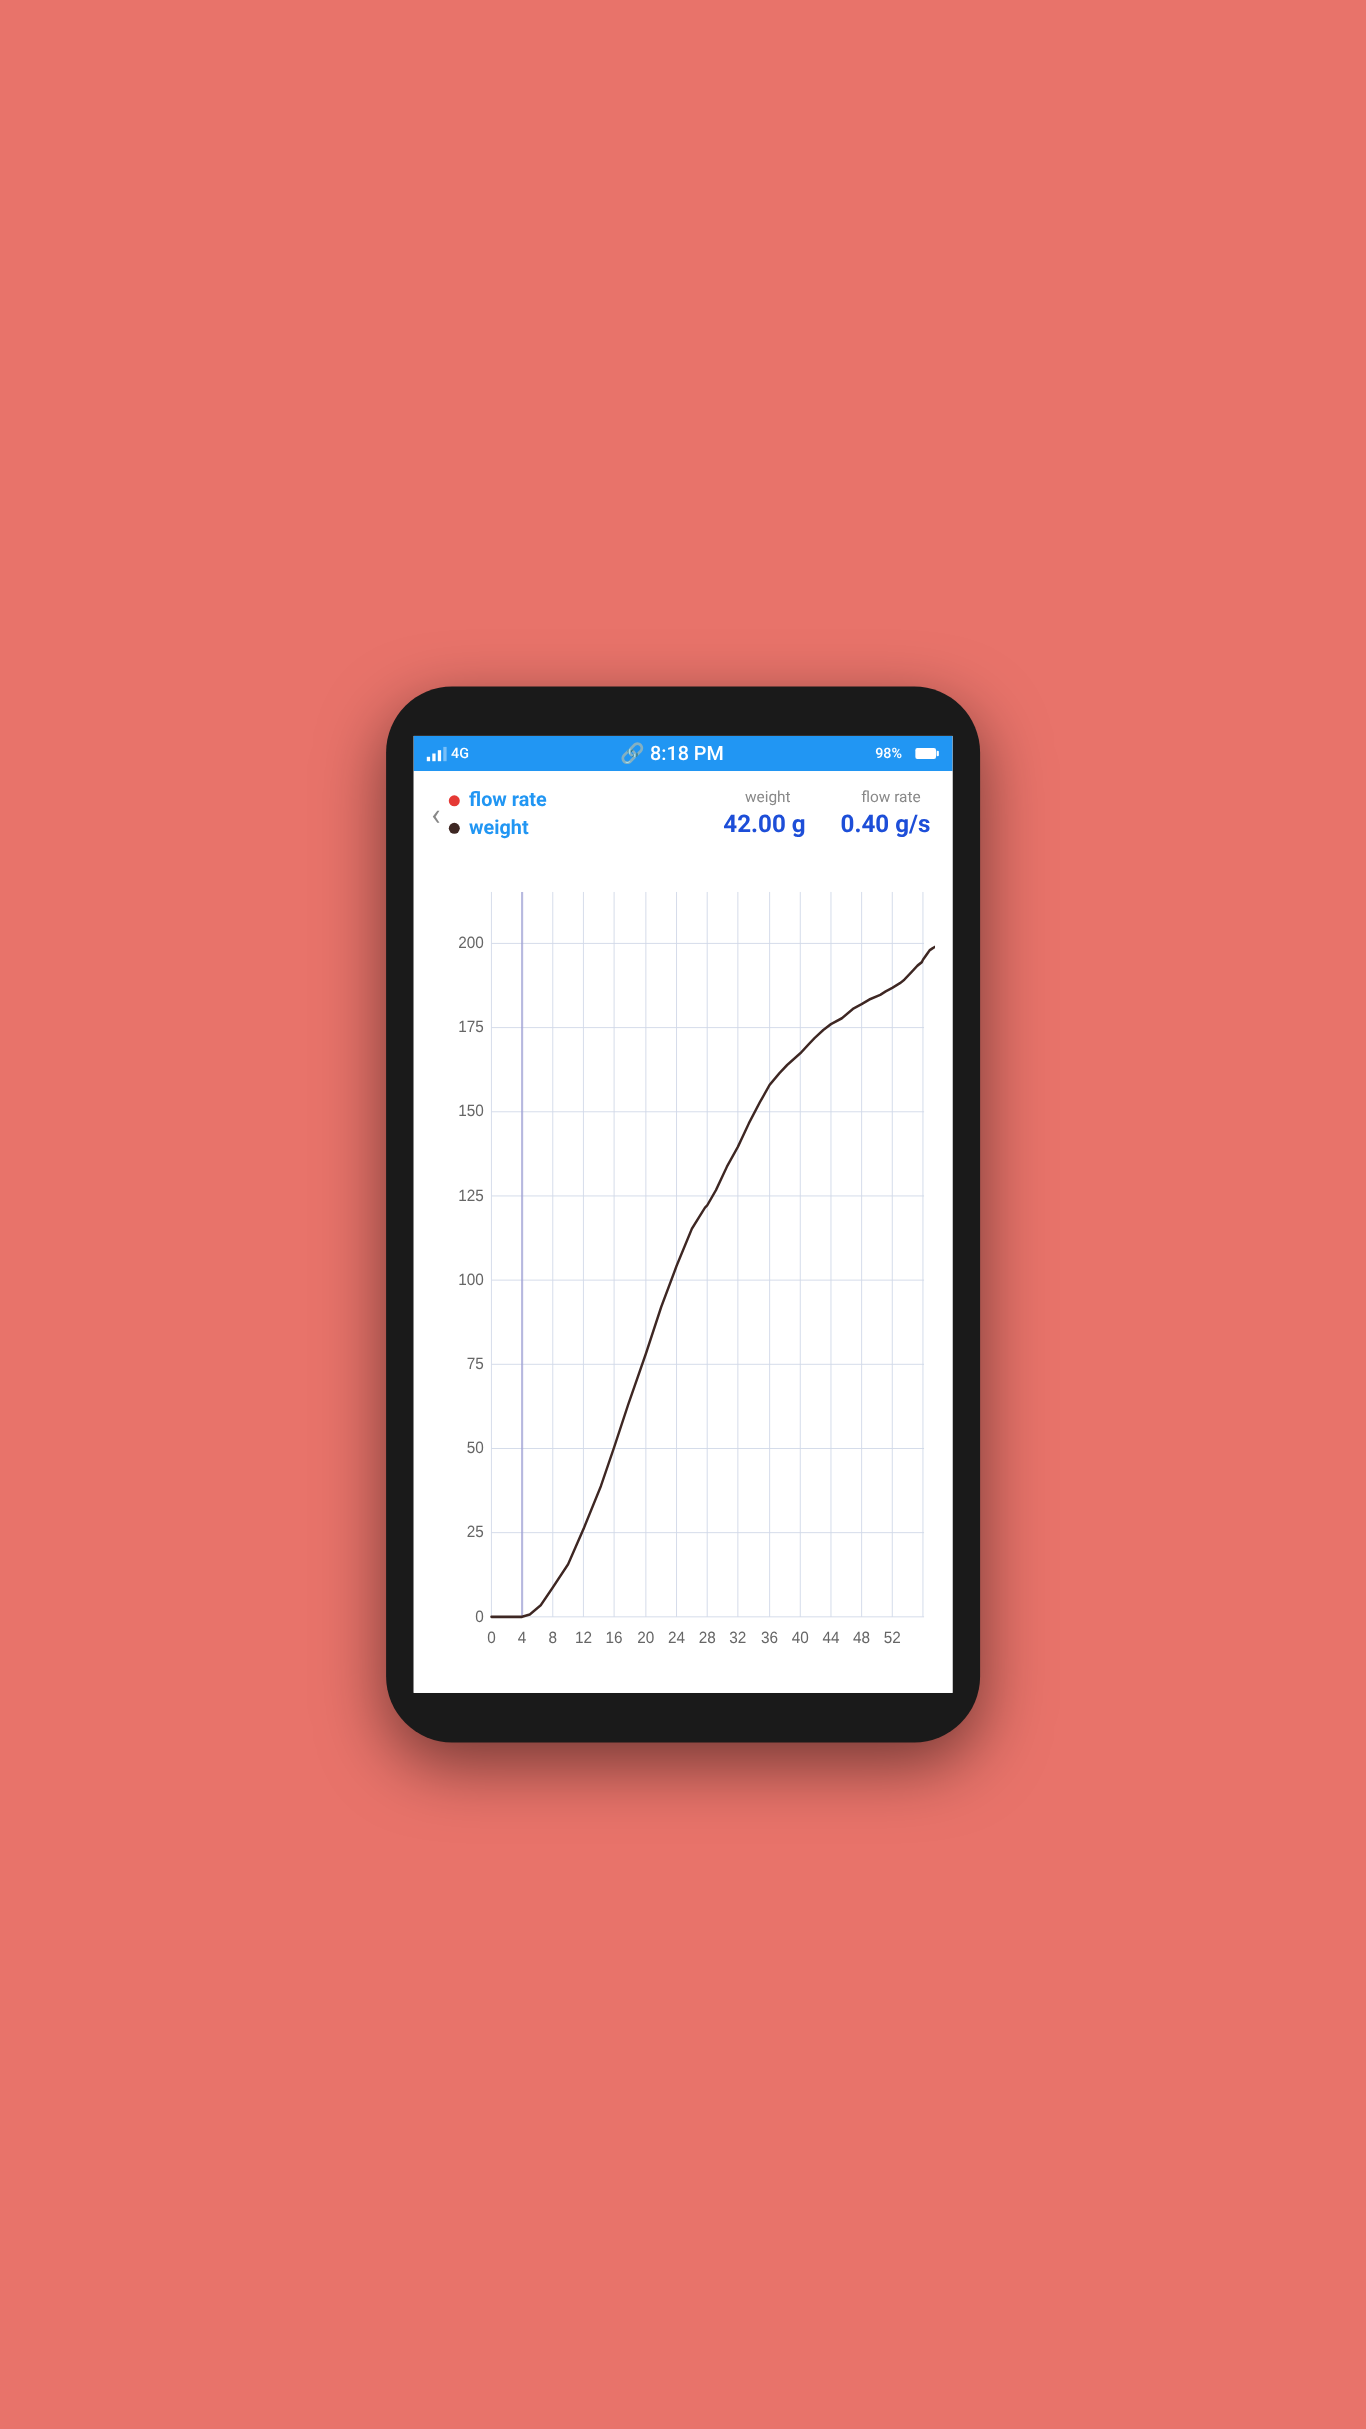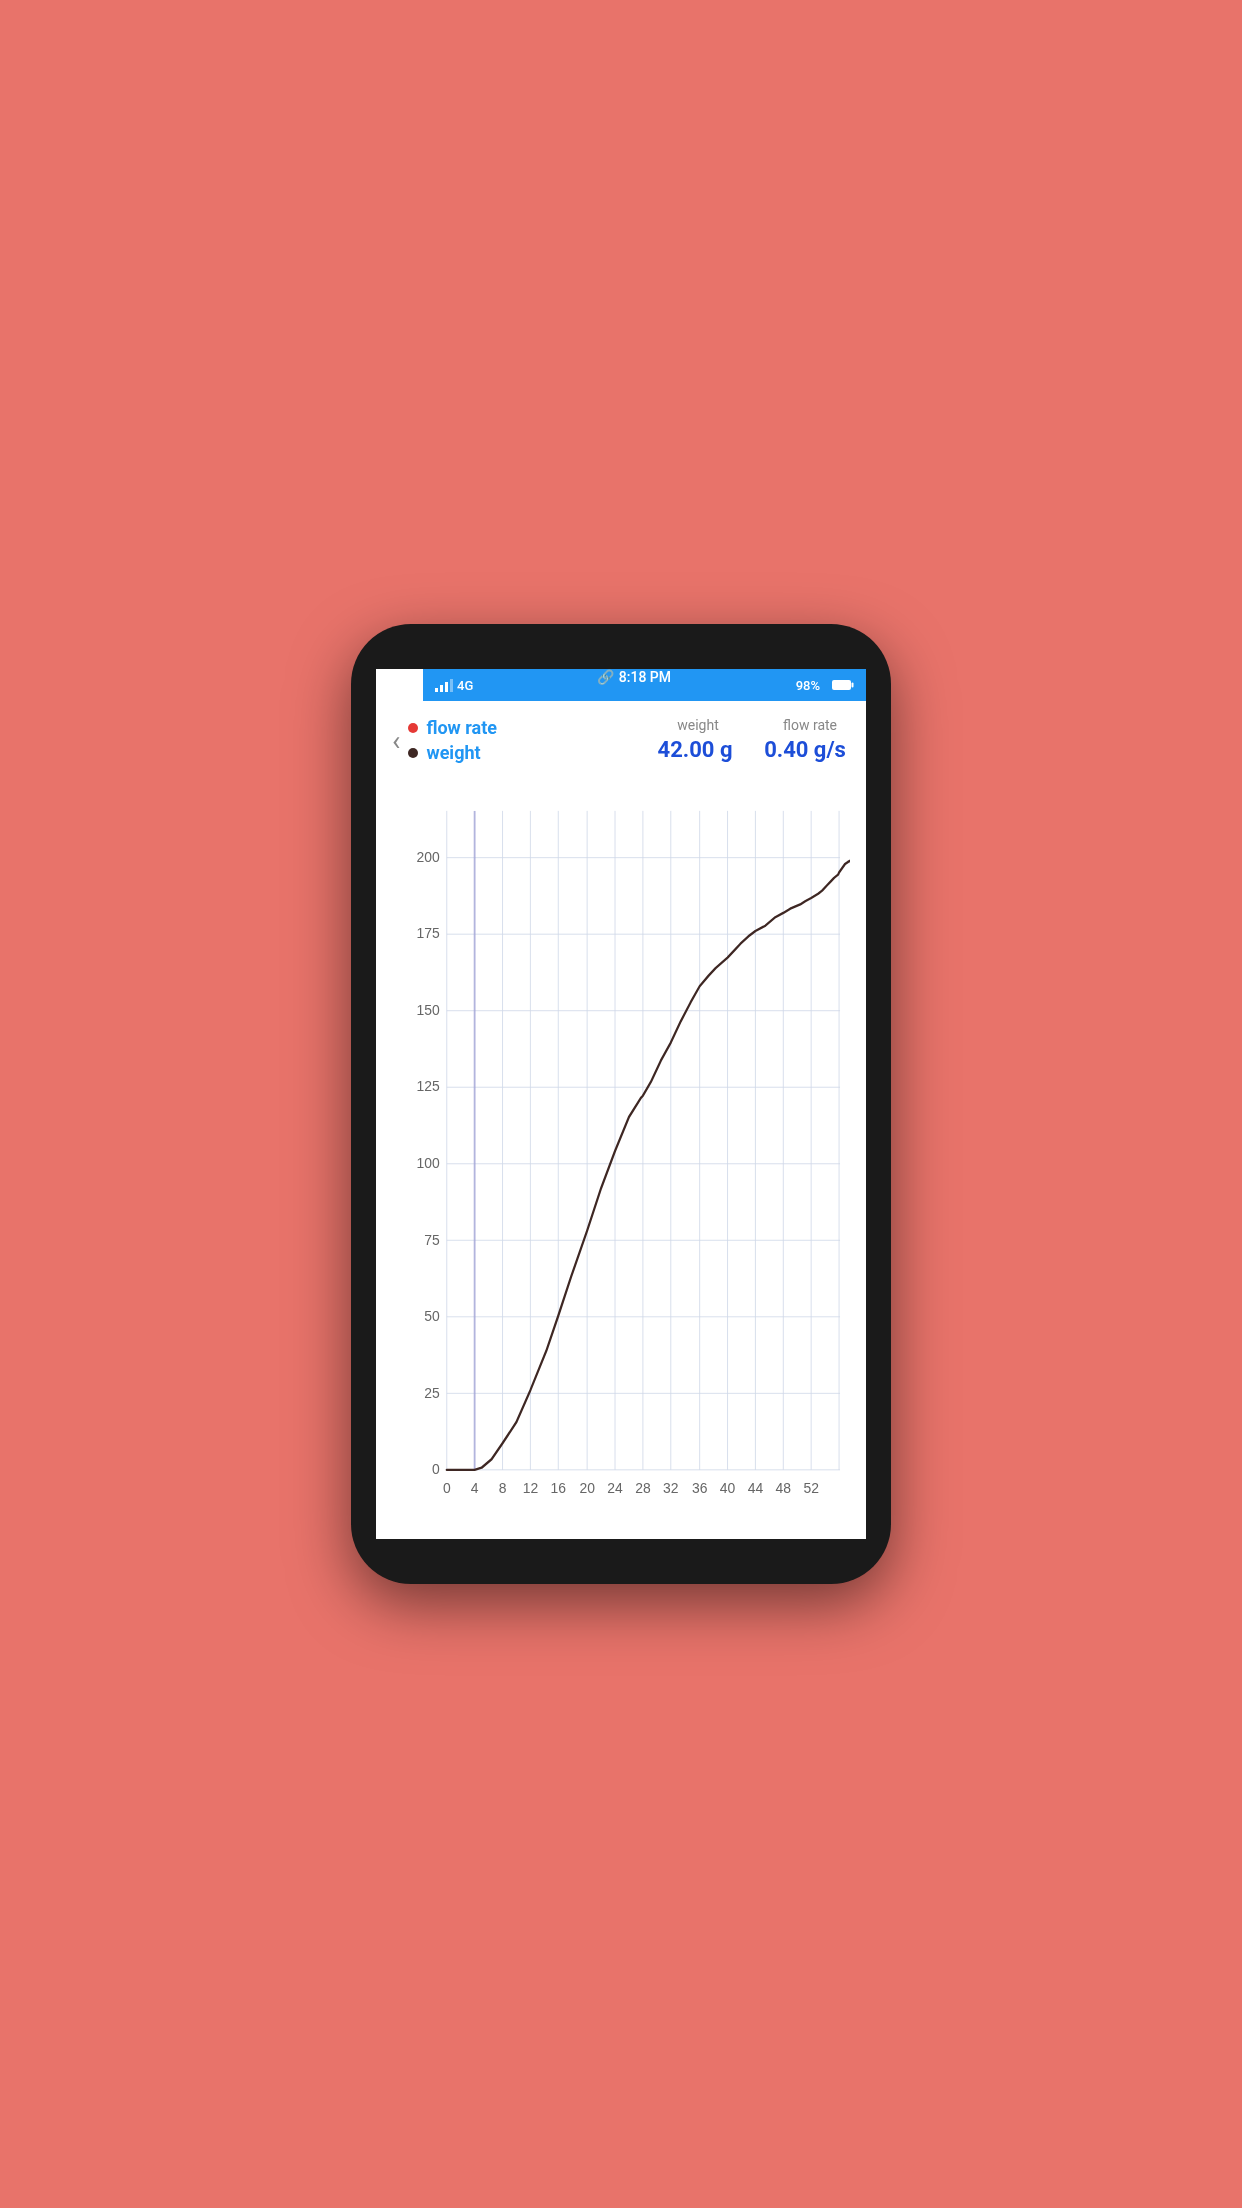--- a/index.html
+++ b/index.html
@@ -28,44 +28,44 @@
       height: 870px;
       background: white;
       overflow: hidden;
       display: flex;
       flex-direction: column;
     }
     .status-bar {
       background: #2196F3;
       color: white;
       display: flex;
+      align-items: center;
       justify-content: space-between;
       padding: 0 12px;
       height: 32px;
       font-size: 13px;
       font-weight: 500;
       flex-shrink: 0;
-      margin-left: 47px;
     }
     .status-left {
       display: flex;
       align-items: center;
       gap: 4px;
     }
     .signal-bars {
       display: flex;
       align-items: flex-end;
       gap: 2px;
       height: 14px;
     }
     .signal-bar {
       width: 3px;
       background: white;
     }
-    .status-center { font-size: 14px; }
+    .status-center { font-size: 18px; }
     .status-right {
       display: flex;
       align-items: center;
       gap: 12px;
     }
     .battery-icon {
       display: flex;
       align-items: center;
     }
     .content-area {

